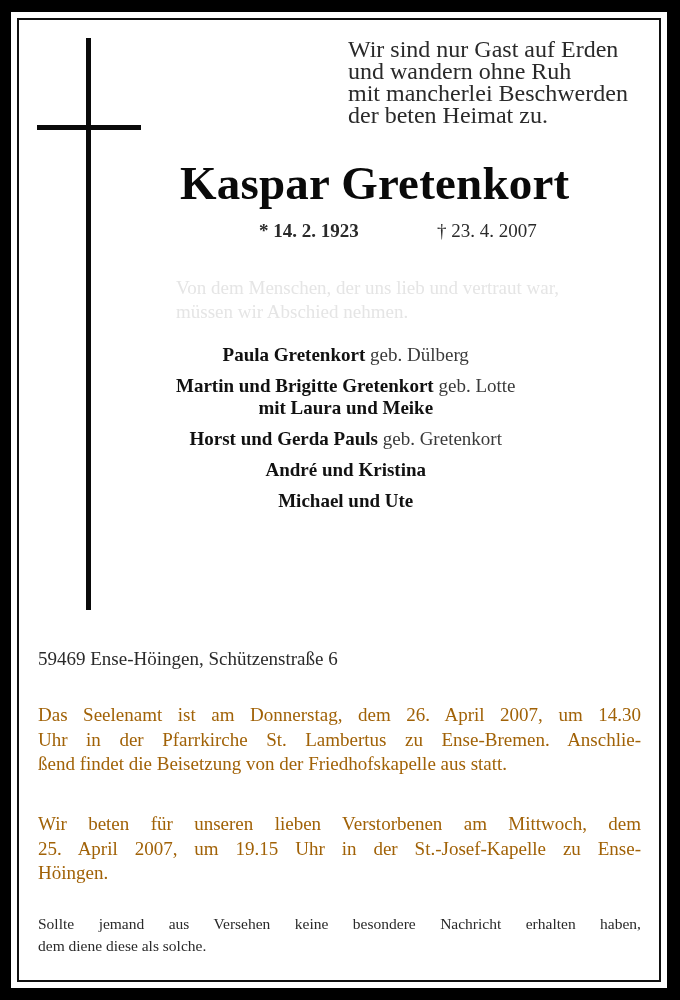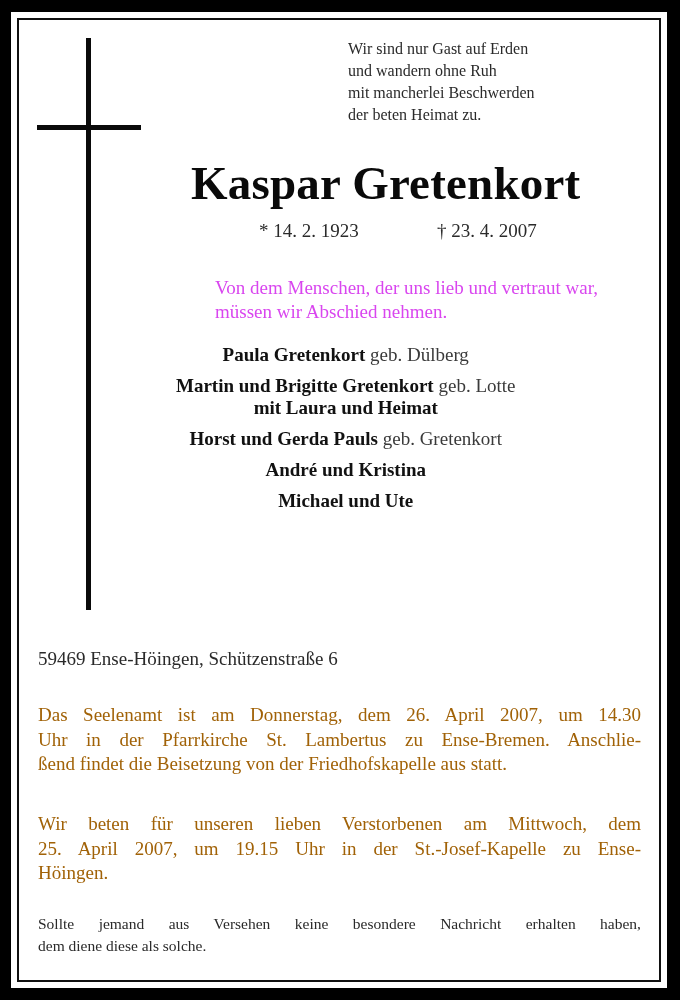--- a/index.html
+++ b/index.html
@@ -2,27 +2,27 @@
 <html><head>
   <meta charset="utf-8">
   <style>
     html, body { margin: 0; padding: 0; background: #000; }
     body { width: 680px; height: 1000px; position: relative; overflow: hidden; font-family: "Liberation Serif", "DejaVu Serif", serif; color: #1a1a1a; }
     .outer-frame { position: absolute; left: 0; top: 0; width: 680px; height: 1000px; background: #000; }
     .gap { position: absolute; left: 11px; top: 12px; right: 13px; bottom: 12px; background: #fff; }
     .inner-line { position: absolute; left: 17px; top: 18px; right: 19px; bottom: 18px; border: 2px solid #111; background: #fff; }
     .cross-v { position: absolute; left: 86px; top: 38px; width: 5px; height: 572px; background: #0a0a0a; }
     .cross-h { position: absolute; left: 37px; top: 125px; width: 104px; height: 5px; background: #0a0a0a; }
-    .poem { position: absolute; left: 348px; top: 38px; font-size: 16px; line-height: 22px; color: #2a2a2a; }
+    .poem { position: absolute; left: 348px; top: 38px; font-size: 24px; line-height: 22px; color: #2a2a2a; }
     .poem div { white-space: nowrap; }
-    .name { position: absolute; left: 191px; top: 155px; font-size: 47px; font-weight: bold; line-height: 56px; color: #0a0a0a; white-space: nowrap; letter-spacing: 0.2px; }
+    .name { position: absolute; left: 180px; top: 155px; font-size: 47px; font-weight: bold; line-height: 56px; color: #0a0a0a; white-space: nowrap; letter-spacing: 0.2px; }
     .dates { position: absolute; top: 219px; font-size: 19px; line-height: 24px; color: #2a2a2a; white-space: nowrap; }
-    .date-born { left: 259px; }
+    .date-born { left: 259px; font-weight: bold; }
     .date-died { left: 437px; }
-    .intro { position: absolute; left: 176px; top: 276px; font-size: 19px; line-height: 24px; color: #d946ef; margin-left: 39px; }
+    .intro { position: absolute; left: 176px; top: 276px; font-size: 19px; line-height: 24px; color: #e5e5e5; }
     .intro div { white-space: nowrap; }
     .mourners { position: absolute; left: 176px; top: 344px; font-size: 19px; color: #111; }
     .mourner { line-height: 22px; margin-bottom: 9px; white-space: nowrap; text-align: center; }
     .mourner .line { display: block; }
     .mourner .bold { font-weight: bold; color: #111; }
     .mourner .normal { font-weight: normal; color: #3a3a3a; }
     .address { position: absolute; left: 38px; top: 647px; font-size: 19px; line-height: 24px; color: #2a2a2a; white-space: nowrap; text-align: right; }
     .para { position: absolute; left: 38px; width: 603px; font-size: 19px; line-height: 24.5px; color: #a16207; text-align: justify; }
     .para div { text-align-last: justify; }
     .para div.last { text-align-last: left; }
@@ -58,21 +58,21 @@
   <div>Von dem Menschen, der uns lieb und vertraut war,</div>
   <div>müssen wir Abschied nehmen.</div>
 </div>
 
 <div class="mourners">
   <div class="mourner">
     <span class="line"><span class="bold">Paula Gretenkort</span><span class="normal"> geb. Dülberg</span></span>
   </div>
   <div class="mourner">
     <span class="line"><span class="bold">Martin und Brigitte Gretenkort</span><span class="normal"> geb. Lotte</span></span>
-    <span class="line bold">mit Laura und Heimat</span>
+    <span class="line bold">mit Laura und Meike</span>
   </div>
   <div class="mourner">
     <span class="line"><span class="bold">Horst und Gerda Pauls</span><span class="normal"> geb. Gretenkort</span></span>
   </div>
   <div class="mourner">
     <span class="line"><span class="bold">André und Kristina</span></span>
   </div>
   <div class="mourner">
     <span class="line"><span class="bold">Michael und Ute</span></span>
   </div>

